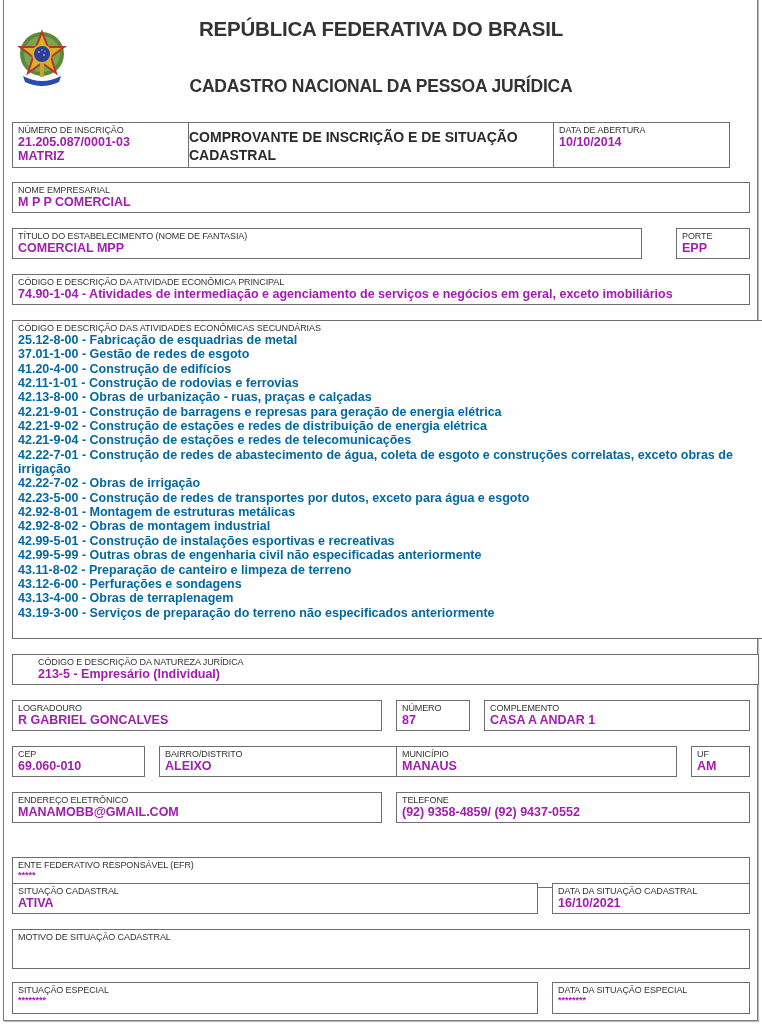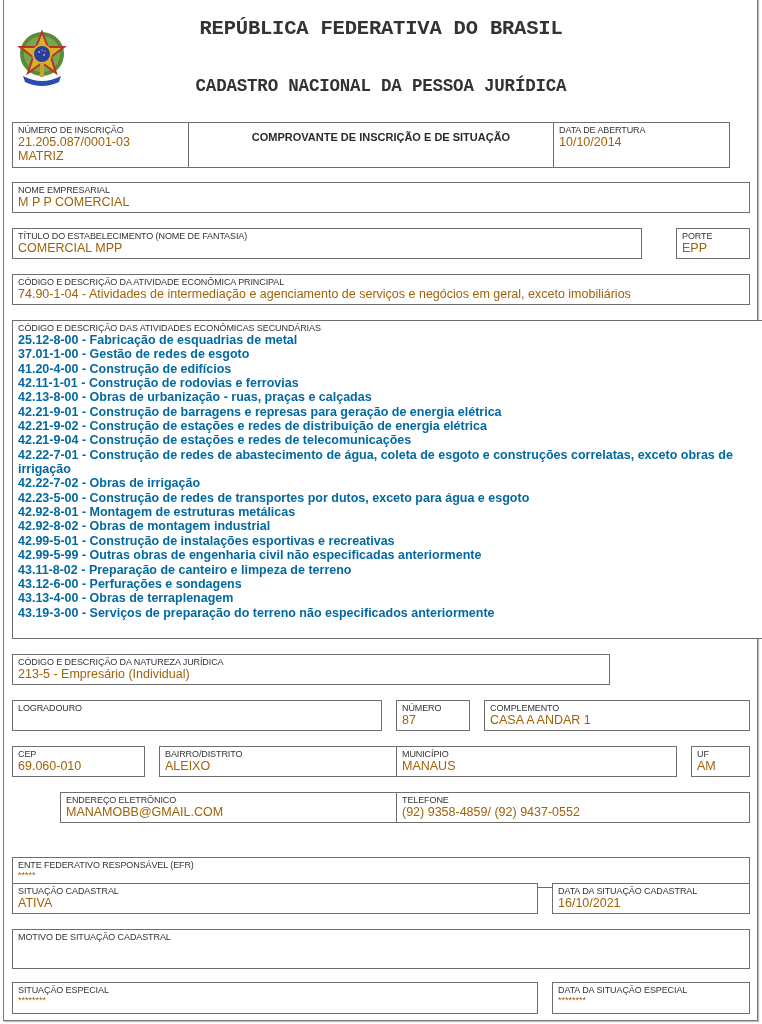--- a/index.html
+++ b/index.html
@@ -1,26 +1,26 @@
 <!DOCTYPE html>
 <html><head>
 <meta charset="utf-8">
 <style>
   html, body { margin:0; padding:0; background:#ffffff; }
   body { width:762px; height:1024px; position:relative; overflow:hidden; font-family:"Liberation Sans", sans-serif; color:#2a2a2a; }
   .frame { position:absolute; left:3px; top:-2px; width:753px; height:1021px; border:1px solid #7a7a7a; box-shadow:1px 1px 1px #bdbdbd; }
   .box { position:absolute; border:1px solid #6e6e6e; box-sizing:border-box; background:#fff; }
   .lbl { font-size:9px; color:#333; line-height:10px; padding:2px 0 0 5px; letter-spacing:-0.1px; white-space:nowrap; text-transform:uppercase; }
-  .val { font-size:12.5px; font-weight:normal; color:#a16207; line-height:14px; padding:0 0 0 5px; white-space:nowrap; }
+  .val { font-size:12.5px; font-weight:bold; color:#a21caf; line-height:14px; padding:0 0 0 5px; white-space:nowrap; }
   .val.small { font-size:9px; line-height:10px; }
-  .h1 { position:absolute; left:0; width:762px; text-align:center; font-weight:bold; color:#333;font-family:Liberation Mono, monospace; }
+  .h1 { position:absolute; left:0; width:762px; text-align:center; font-weight:bold; color:#333; }
   .h1.top { top:17px; font-size:20.5px; letter-spacing:-0.2px; }
   .h1.sub { top:76px; font-size:17.5px; letter-spacing:-0.2px; }
   .emblem { position:absolute; left:17px; top:28px; width:50px; height:62px; }
-  .center-title { position:absolute; text-align:center; font-weight:bold; font-size:11px; line-height:18px; color:#2a2a2a; width:100%; top:5px; }
+  .center-title { position:absolute; text-align:left; font-weight:bold; font-size:14px; line-height:18px; color:#2a2a2a; width:100%; top:5px; }
   .sec-list { list-style:none; margin:0; padding:0 0 0 5px; }
   .sec-list li { font-size:12.5px; font-weight:bold; line-height:14.35px; color:#0369a1; padding-right:8px; }
 </style>
 </head>
 <body>
 
 <div class="frame"></div>
 
 <svg class="emblem" viewBox="0 0 50 62">
   <circle cx="25" cy="26" r="22" fill="#5b8a3a"></circle>
@@ -39,20 +39,21 @@
 <div class="h1 sub">CADASTRO NACIONAL DA PESSOA JURÍDICA</div>
 
 <div class="box" style="left:12px;top:122px;width:177px;height:46px;">
   <div class="lbl">NÚMERO DE INSCRIÇÃO</div>
   <div class="val">21.205.087/0001-03</div>
   <div class="val">MATRIZ</div>
 </div>
 <div class="box" style="left:188px;top:122px;width:386px;height:46px;">
   <div class="center-title">
     <div>COMPROVANTE DE INSCRIÇÃO E DE SITUAÇÃO</div>
+    <div>CADASTRAL</div>
   </div>
 </div>
 <div class="box" style="left:553px;top:122px;width:177px;height:46px;">
   <div class="lbl">DATA DE ABERTURA</div>
   <div class="val">10/10/2014</div>
 </div>
 
 <div class="box" style="left:12px;top:182px;width:738px;height:31px;">
   <div class="lbl">NOME EMPRESARIAL</div>
   <div class="val">M P P COMERCIAL</div>
@@ -90,27 +91,28 @@
       <li>42.92-8-02 - Obras de montagem industrial</li>
       <li>42.99-5-01 - Construção de instalações esportivas e recreativas</li>
       <li>42.99-5-99 - Outras obras de engenharia civil não especificadas anteriormente</li>
       <li>43.11-8-02 - Preparação de canteiro e limpeza de terreno</li>
       <li>43.12-6-00 - Perfurações e sondagens</li>
       <li>43.13-4-00 - Obras de terraplenagem</li>
       <li>43.19-3-00 - Serviços de preparação do terreno não especificados anteriormente</li>
     </ul>
 </div>
 
-<div class="box" style="left:12px;top:654px;width:598px;height:31px;">
+<div class="box" style="left:12px;top:654px;width:747px;height:31px;padding-left:20px;">
   <div class="lbl">CÓDIGO E DESCRIÇÃO DA NATUREZA JURÍDICA</div>
   <div class="val">213-5 - Empresário (Individual)</div>
 </div>
 
 <div class="box" style="left:12px;top:700px;width:370px;height:31px;">
   <div class="lbl">LOGRADOURO</div>
+  <div class="val">R GABRIEL GONCALVES</div>
 </div>
 <div class="box" style="left:396px;top:700px;width:74px;height:31px;">
   <div class="lbl">NÚMERO</div>
   <div class="val">87</div>
 </div>
 <div class="box" style="left:484px;top:700px;width:266px;height:31px;">
   <div class="lbl">COMPLEMENTO</div>
   <div class="val">CASA A ANDAR 1</div>
 </div>
 
@@ -124,21 +126,21 @@
 </div>
 <div class="box" style="left:396px;top:746px;width:281px;height:31px;">
   <div class="lbl">MUNICÍPIO</div>
   <div class="val">MANAUS</div>
 </div>
 <div class="box" style="left:691px;top:746px;width:59px;height:31px;">
   <div class="lbl">UF</div>
   <div class="val">AM</div>
 </div>
 
-<div class="box" style="left:12px;top:792px;width:370px;height:31px;margin-left:48px;">
+<div class="box" style="left:12px;top:792px;width:370px;height:31px;">
   <div class="lbl">ENDEREÇO ELETRÔNICO</div>
   <div class="val">MANAMOBB@GMAIL.COM</div>
 </div>
 <div class="box" style="left:396px;top:792px;width:354px;height:31px;">
   <div class="lbl">TELEFONE</div>
   <div class="val">(92) 9358-4859/ (92) 9437-0552</div>
 </div>
 
 <div class="box" style="left:12px;top:838px;width:738px;height:31px;margin-top:19px;">
   <div class="lbl">ENTE FEDERATIVO RESPONSÁVEL (EFR)</div>

